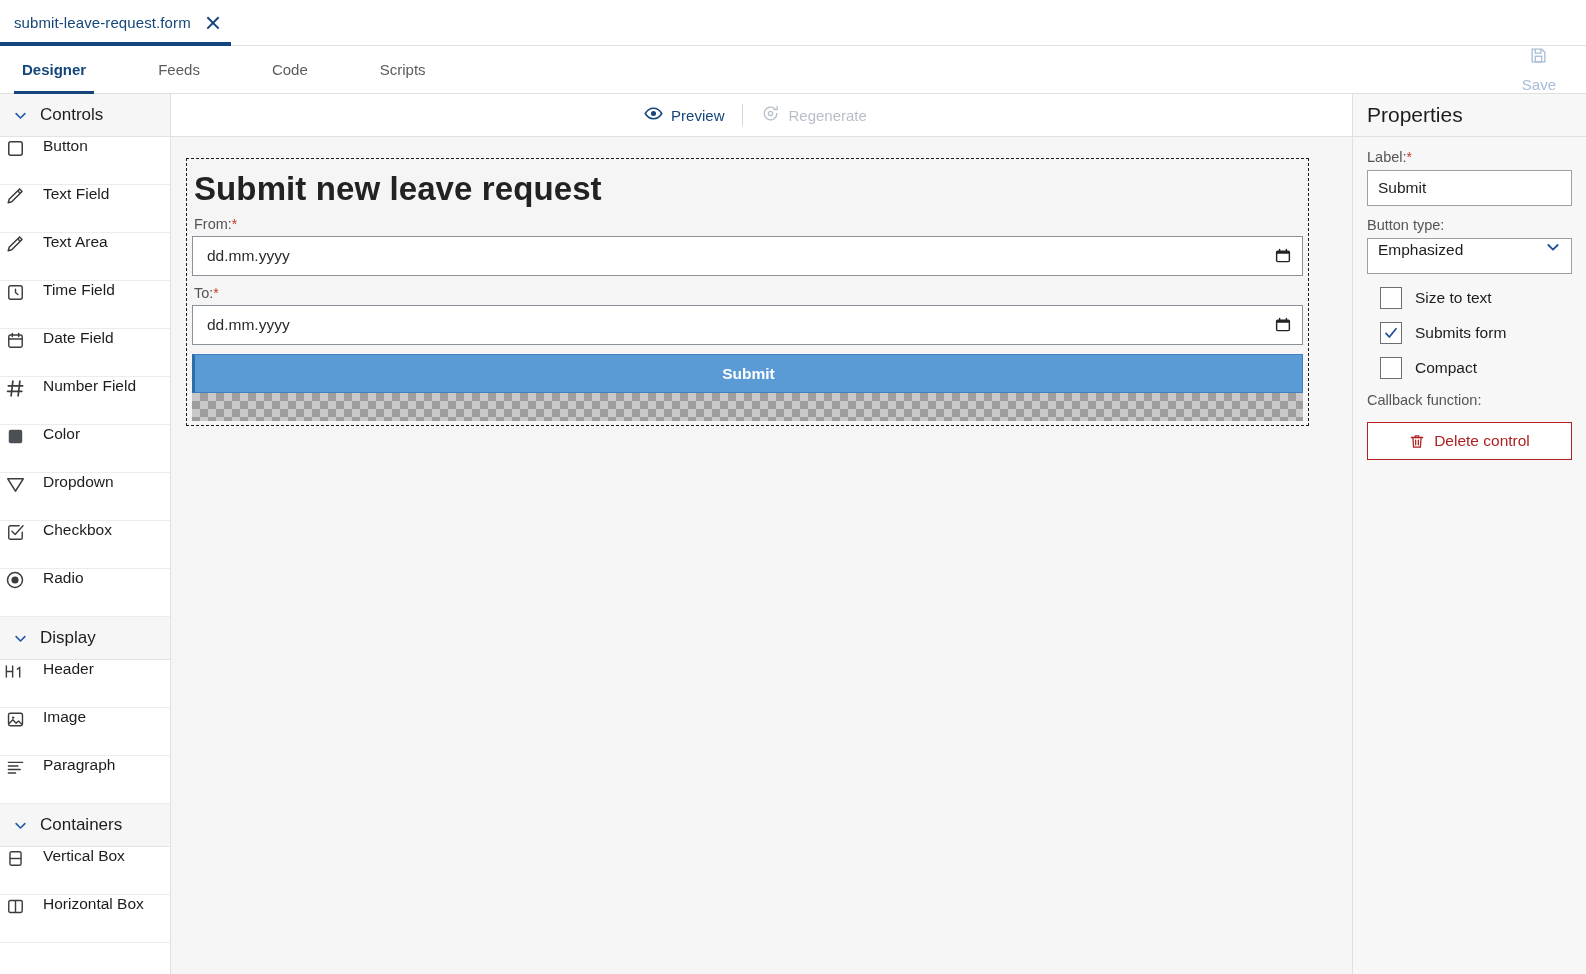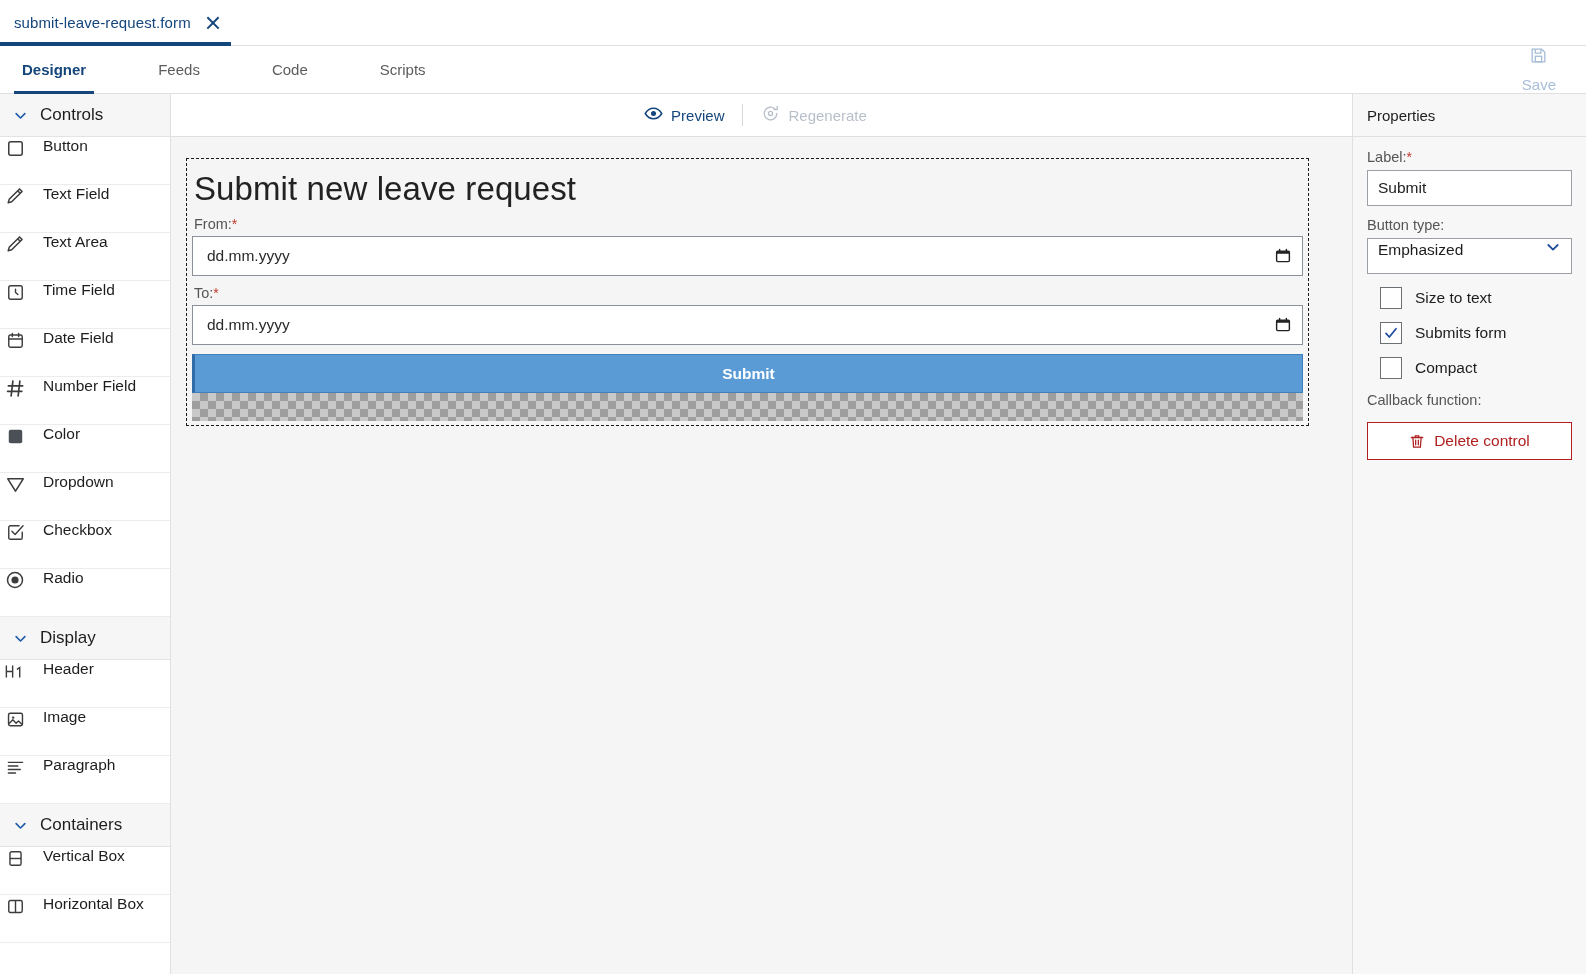--- a/index.html
+++ b/index.html
@@ -193,21 +193,21 @@
     padding: 21px 43px 0 15px;
     overflow: hidden;
   }
   .form-shell {
     border: 1.6px dashed #1a1a1a;
     background: #f5f5f5;
     padding: 5px 5px 4px 5px;
   }
   .form-title {
     font-size: 33px;
-    font-weight: 400;
+    font-weight: 700;
     color: #222222;
     margin: 6px 0 8px 2px;
     letter-spacing: .1px;
   }
   .fld-label {
     font-size: 14.5px;
     color: #555555;
     margin: 0 0 4px 2px;
   }
   .req-star { color: #c0392b; font-size: 14px; }
@@ -269,21 +269,21 @@
   .props-header {
     height: 43px;
     flex: none;
     display: flex;
     align-items: center;
     padding-left: 14px;
     background: #f7f7f7;
     border-bottom: 1px solid #e0e0e0;
   }
   .props-header .ph-title {
-    font-size: 15px;
+    font-size: 21px;
     color: #1d1d1d;
   }
   .props-body { padding: 12px 14px 0 14px; }
   .p-label {
     font-size: 14.5px;
     color: #555555;
     margin-bottom: 5px;
   }
   .p-input {
     width: 100%;

